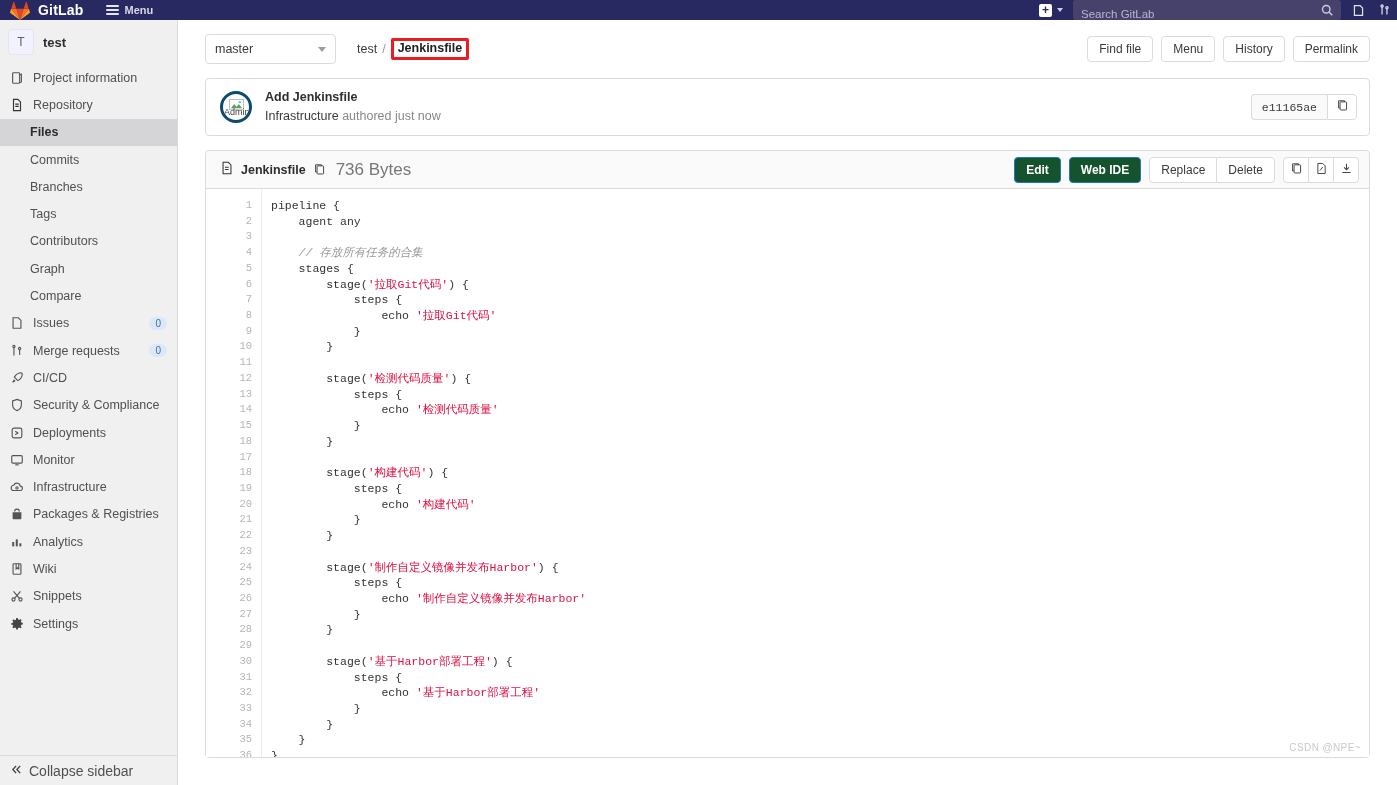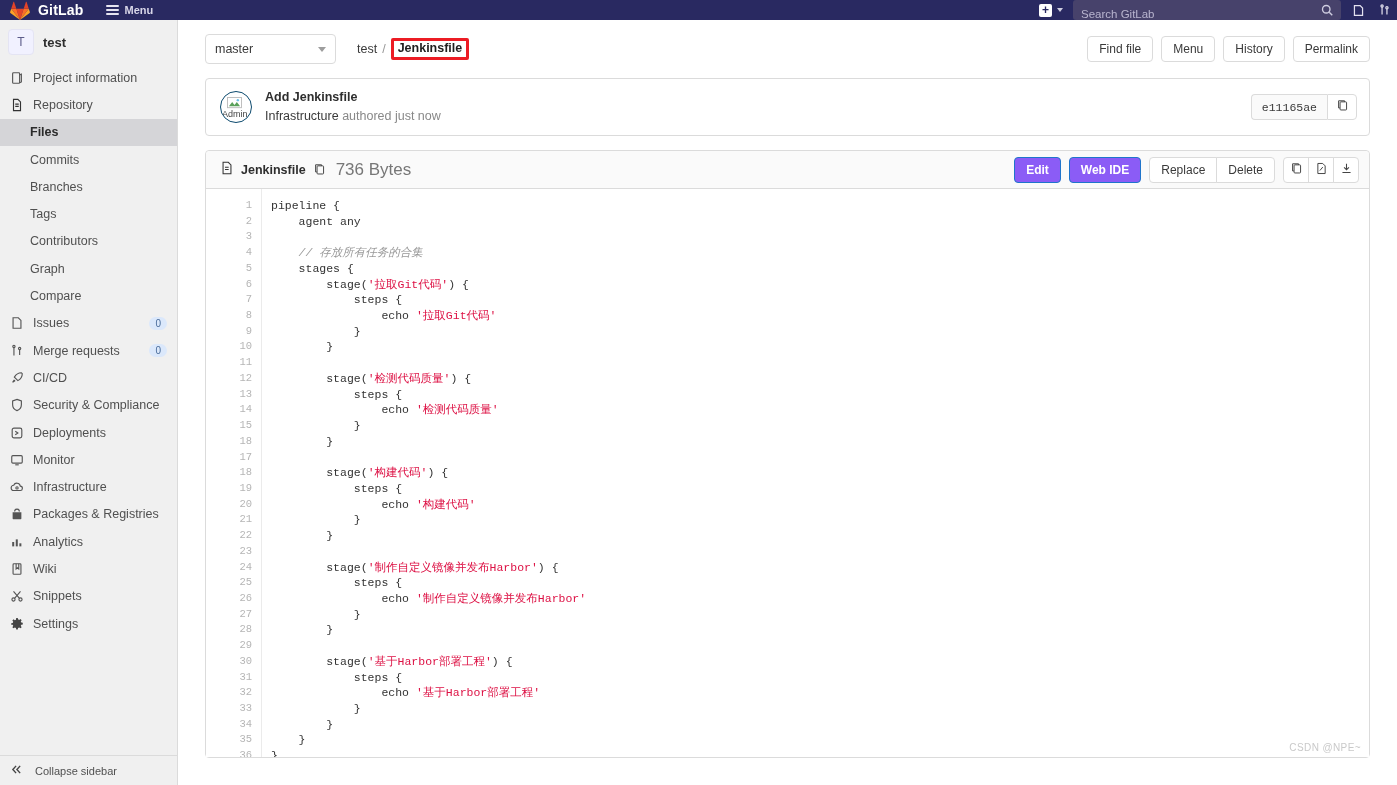--- a/index.html
+++ b/index.html
@@ -73,22 +73,22 @@
     padding-left: 30px; font-size: 12.5px; color: #505050; cursor:pointer;
   }
   .nav-sub.active { background: #d5d5d8; font-weight: 700; color: #2b2b2b; }
   .badge-count {
     margin-left: auto; background: #dbe8fb; color: #4a6c9b;
     font-size: 10px; border-radius: 8px; padding: 1px 6px; min-width:17px; text-align:center;
   }
   #collapse-bar {
     position:absolute; bottom:0; left:0; width:177px; height:30px;
     border-top: 1px solid #dbdbdb;
-    display:flex; align-items:center; gap:12px; padding-left:10px;
-    font-size:11px; color:#505050; cursor:pointer;
+    display:flex; align-items:center; gap:6px; padding-left:10px;
+    font-size:14px; color:#505050; cursor:pointer;
   }
 
   
   #main {
     position: absolute; top: 20px; left: 178px; width: 1219px; height: 605px;
     background: #fff; padding: 14px 27px 0 27px;
   }
 
   
   .file-header-row { display: flex; align-items: center; height: 30px; }
@@ -108,30 +108,30 @@
     font-weight: 700; color: #1f1f1f; cursor: pointer;
     border: 3px solid #ec1c24; padding: 1px 4px 2px 4px; border-radius: 2px;
     background: #fff; line-height: 1.1;
   }
   .hdr-actions { margin-left: auto; display: flex; gap: 8px; }
   .btn {
     height: 26px; border: 1px solid #dbdbdb; background: #fff; border-radius: 4px;
     font-size: 12px; color: #3a3a3a; padding: 0 11px; cursor: pointer;
     display: flex; align-items: center; font-family: inherit; white-space:nowrap;
   }
-  .btn-primary { background: #8b5cf6; border-color: #1f75cb; color: #fff; font-weight: 600; }
+  .btn-primary { background: #14532d; border-color: #1f75cb; color: #fff; font-weight: 600; }
 
   
   .commit-card {
     margin-top: 14px; border: 1px solid #dbdbdb; border-radius: 4px;
     background: #fff; display: flex; align-items: center;
     padding: 10px 12px 10px 14px; height: 58px;
   }
   .avatar-broken {
-    width: 32px; height: 32px; border-radius: 50%; border: 1px solid #0c4a6e;
+    width: 32px; height: 32px; border-radius: 50%; border: 3px solid #0c4a6e;
     position: relative; overflow: hidden; background: #fff; flex: 0 0 32px;
   }
   .avatar-broken .alt {
     position:absolute; bottom:3px; left:1px; font-size:9px; color:#444;
     white-space:nowrap;
   }
   .avatar-broken .glyph { position:absolute; top:4px; left:6px; }
   .commit-text { margin-left: 13px; }
   .commit-title { font-size: 12.5px; font-weight: 700; color: #2e2e2e; line-height: 1.5; }
   .commit-sub { font-size: 12.5px; color: #888; line-height: 1.5; }

